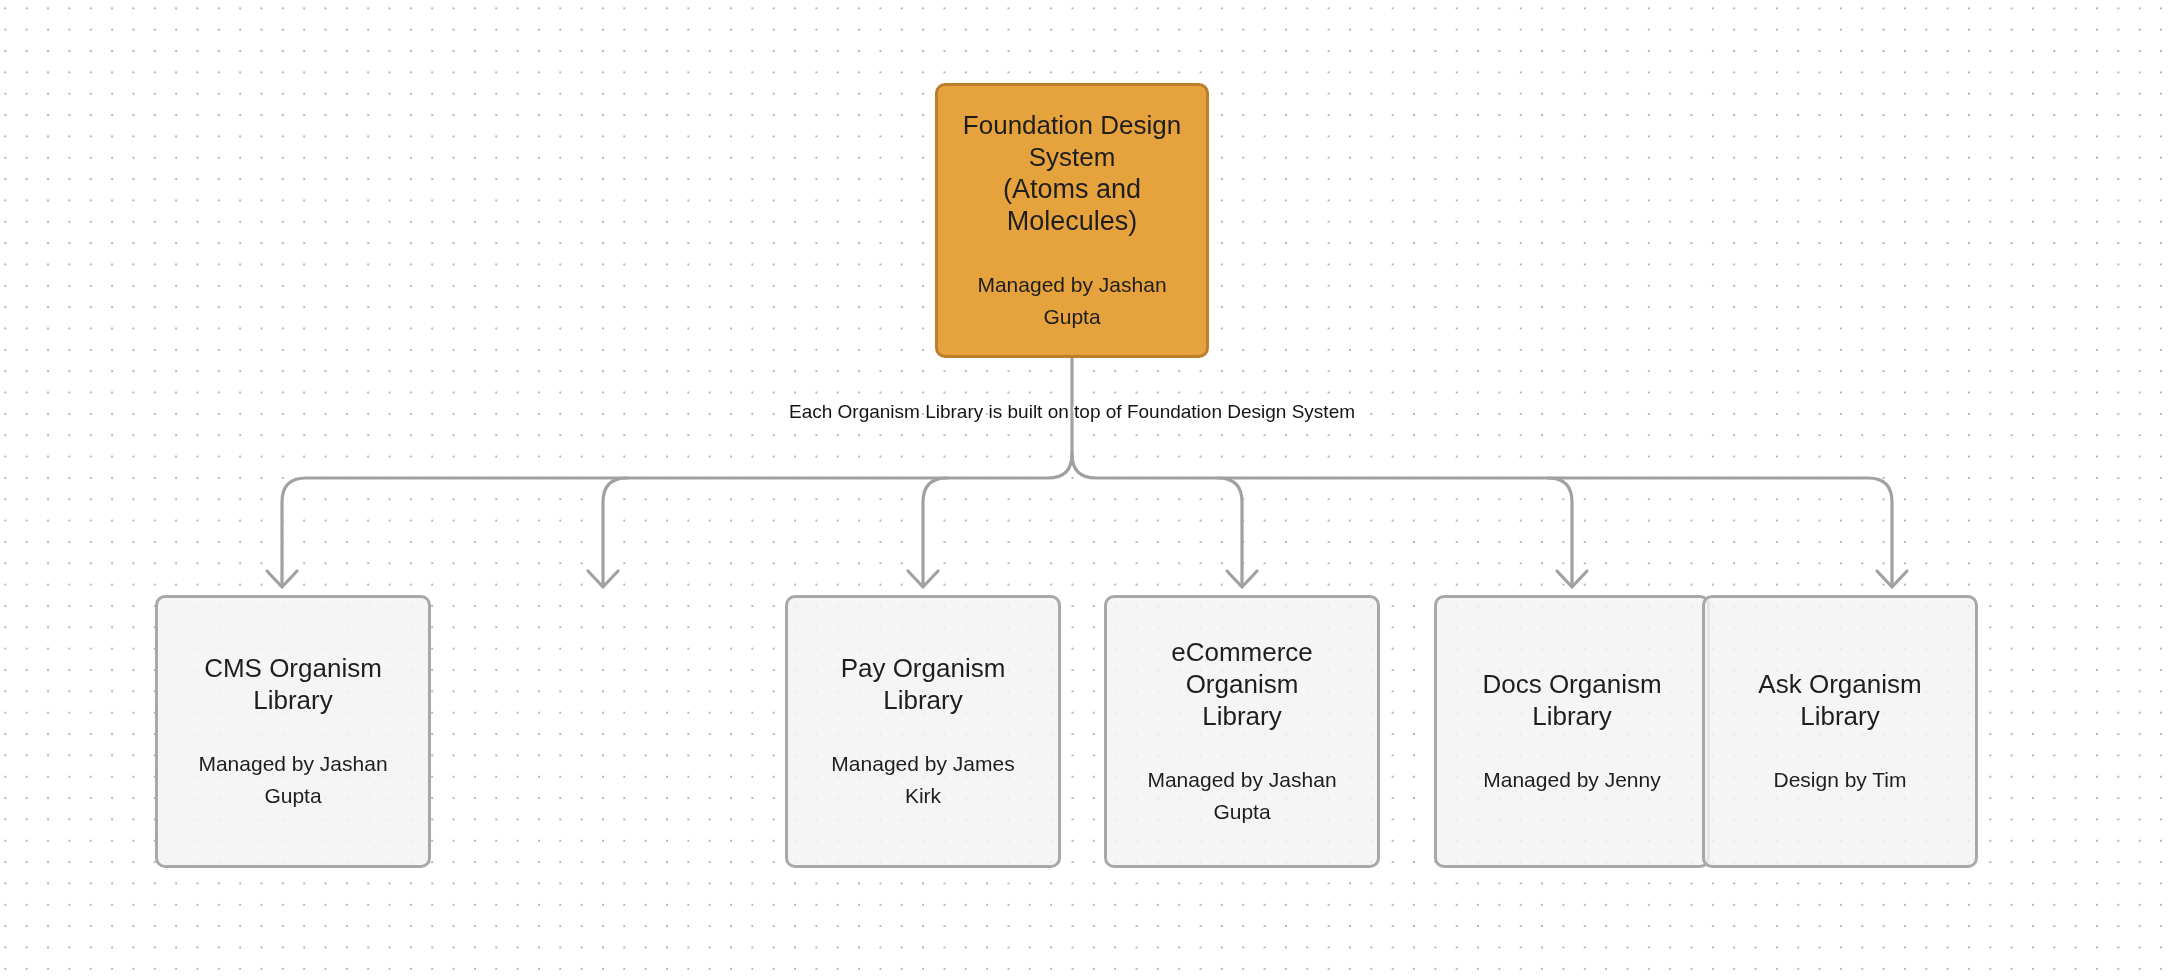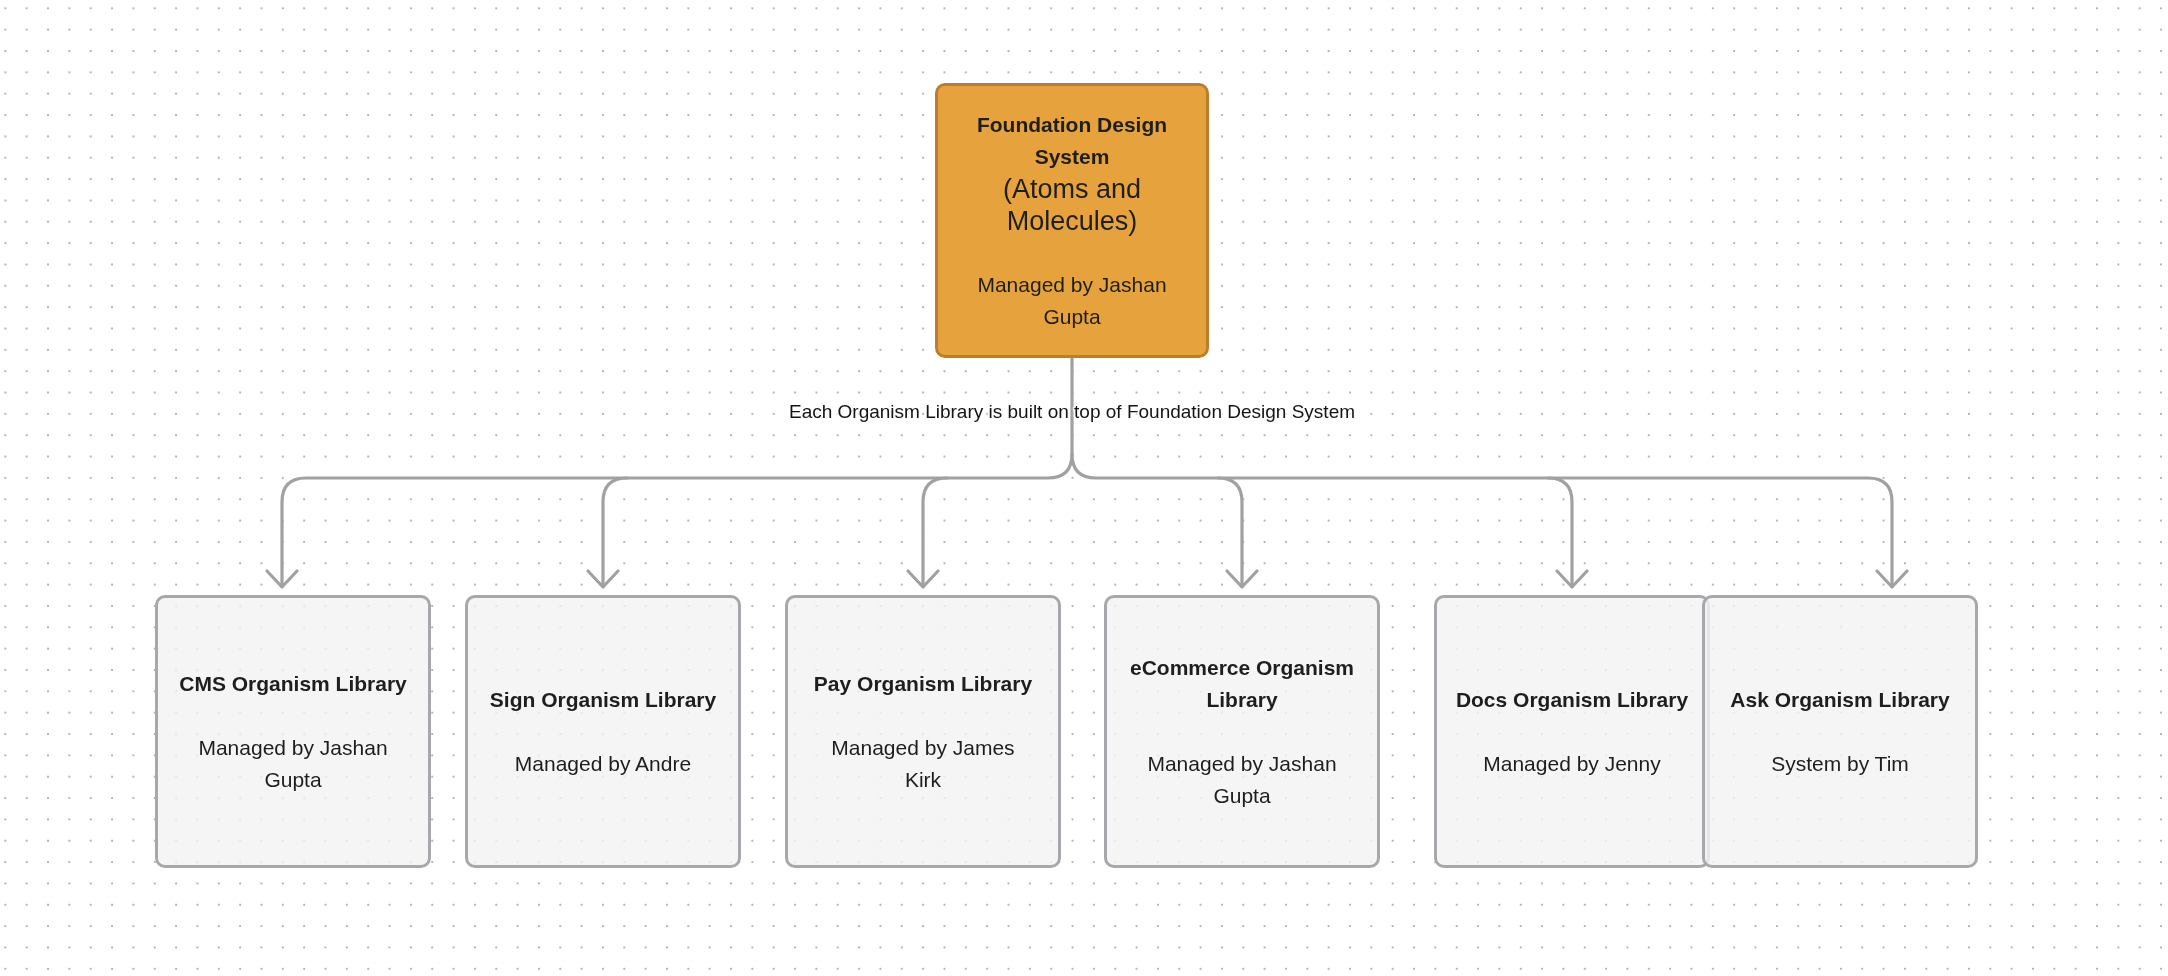--- a/index.html
+++ b/index.html
@@ -27,21 +27,21 @@
   }
   .caption{
     position:absolute;z-index:2;top:396px;left:1072px;transform:translateX(-50%);
     font-size:19px;line-height:32px;white-space:nowrap;color:#141414;
     text-shadow:0 0 3px #fff,0 0 3px #fff,1px 1px 2px #fff,-1px -1px 2px #fff,1px -1px 2px #fff,-1px 1px 2px #fff;
   }
   .node{
     position:absolute;z-index:3;display:flex;align-items:center;justify-content:center;
     text-align:center;border-radius:10px;padding:14px;
   }
-  .node .title{font-weight:700;font-size:21px;line-height:32px;white-space:pre-line;}
+  .node .title{font-weight:400;font-size:26px;line-height:32px;white-space:pre-line;}
   .node .subtitle{font-weight:400;font-size:27px;line-height:32px;white-space:pre-line;}
   .node .manager{font-weight:400;font-size:21px;line-height:32px;white-space:pre-line;margin-top:32px;}
   .node.root{
     left:935px;top:83px;width:274px;height:275px;
     background:var(--accent-fill);border:3px solid var(--accent-border);
   }
   .node.leaf{
     top:595px;width:276px;height:273px;
     background:var(--node-fill);border:3px solid var(--node-border);
   }
@@ -93,26 +93,20 @@
   </div>
 
   <div class="node leaf p0">
     <div>
       <div class="title">CMS Organism Library</div>
       <div class="manager">Managed by Jashan
 Gupta</div>
     </div>
   </div>
 
-  <div class="node leaf p1">
-    <div>
-      <div class="title">Sign Organism Library</div>
-      <div class="manager">Managed by Andre</div>
-    </div>
-  </div>
 
   <div class="node leaf p2">
     <div>
       <div class="title">Pay Organism Library</div>
       <div class="manager">Managed by James
 Kirk</div>
     </div>
   </div>
 
   <div class="node leaf p3">
@@ -127,17 +121,17 @@
   <div class="node leaf p4">
     <div>
       <div class="title">Docs Organism Library</div>
       <div class="manager">Managed by Jenny</div>
     </div>
   </div>
 
   <div class="node leaf p5">
     <div>
       <div class="title">Ask Organism Library</div>
-      <div class="manager">System by Tim</div>
+      <div class="manager">Design by Tim</div>
     </div>
   </div>
 
 </div>
 
 </body></html>

